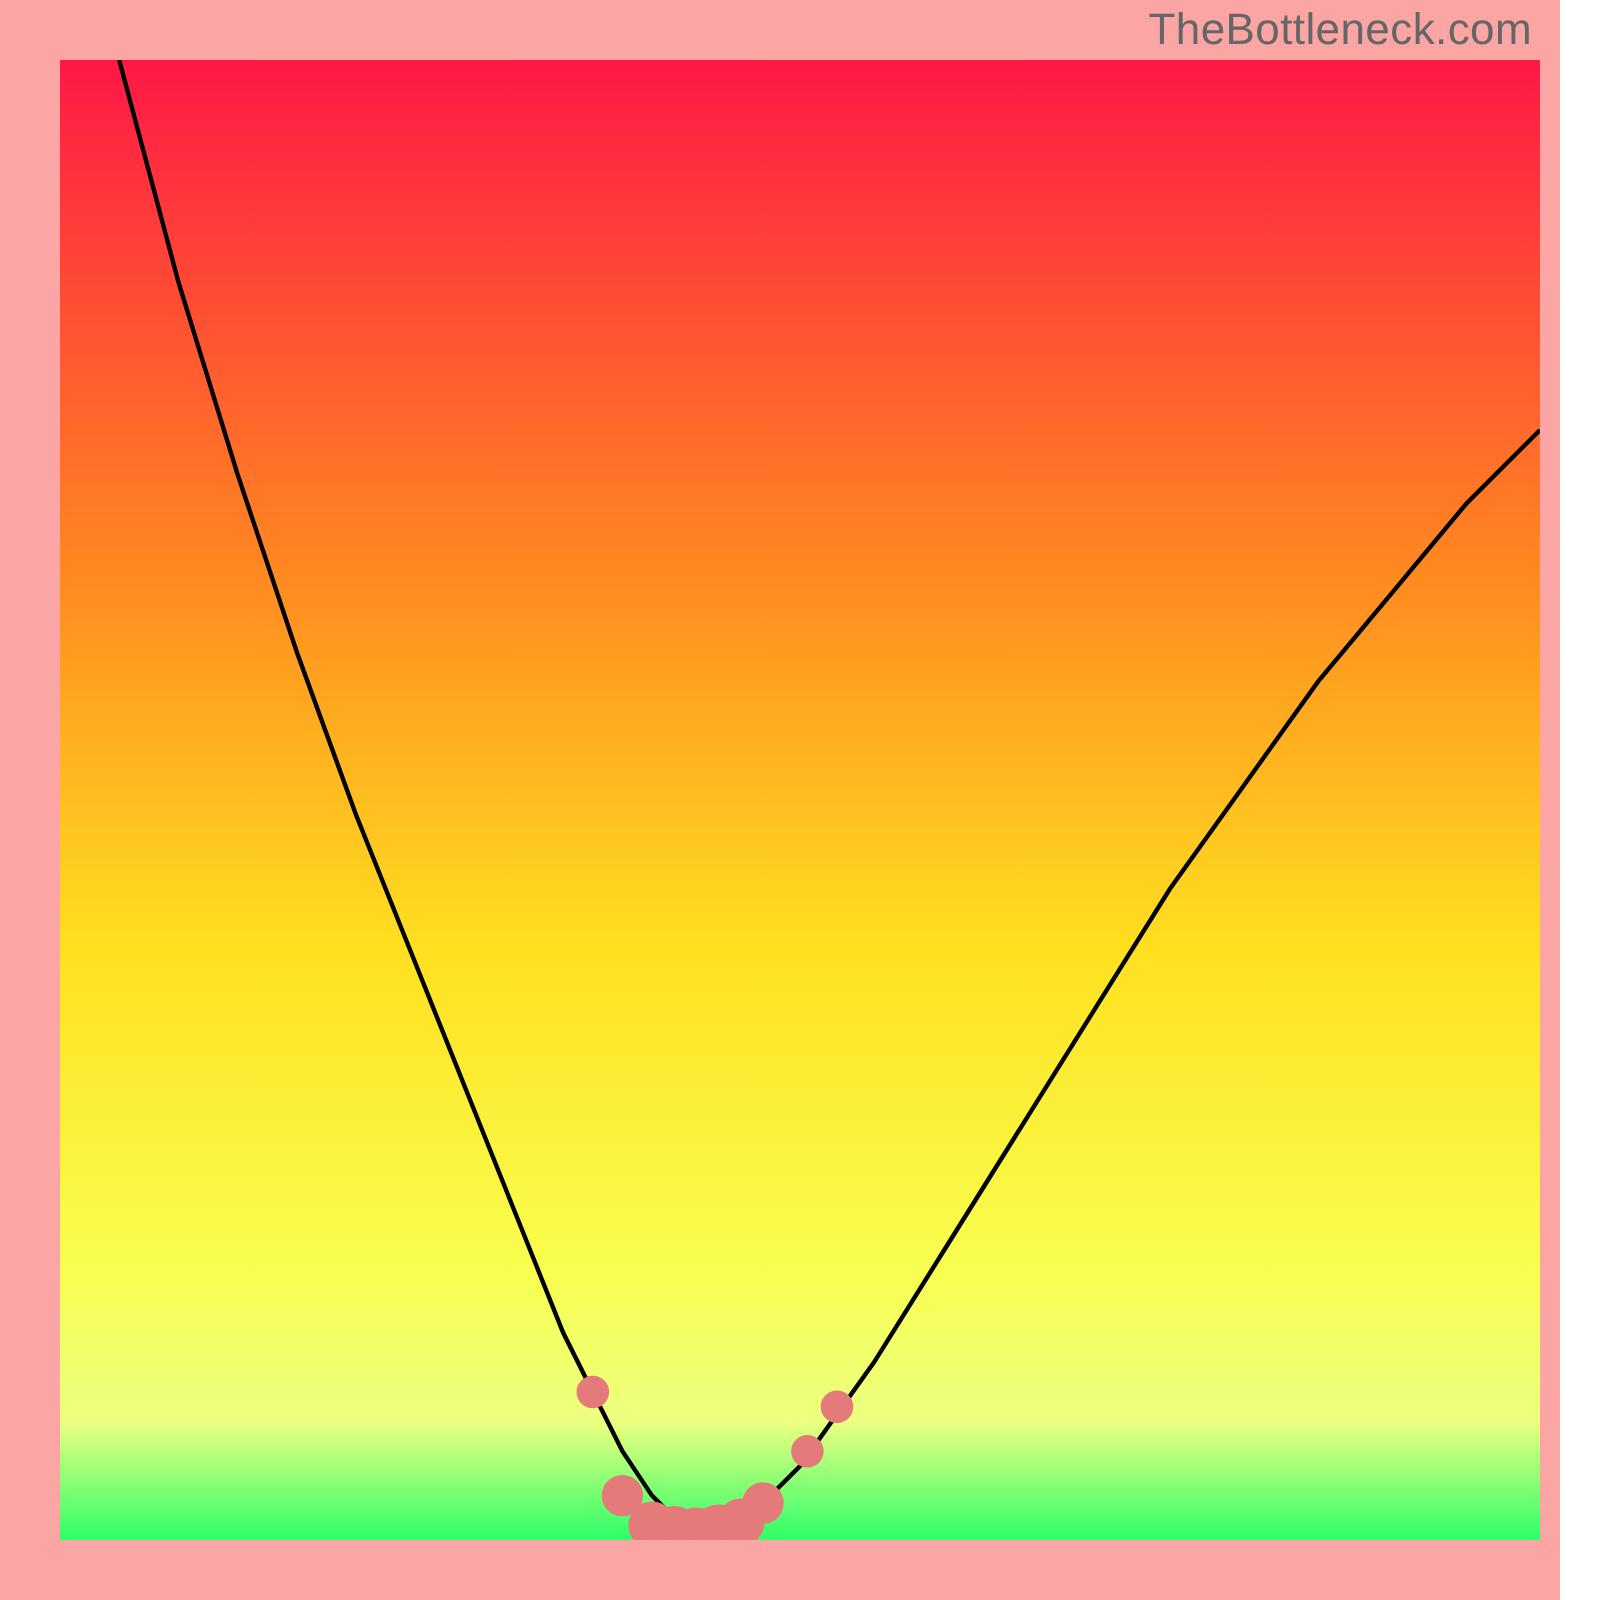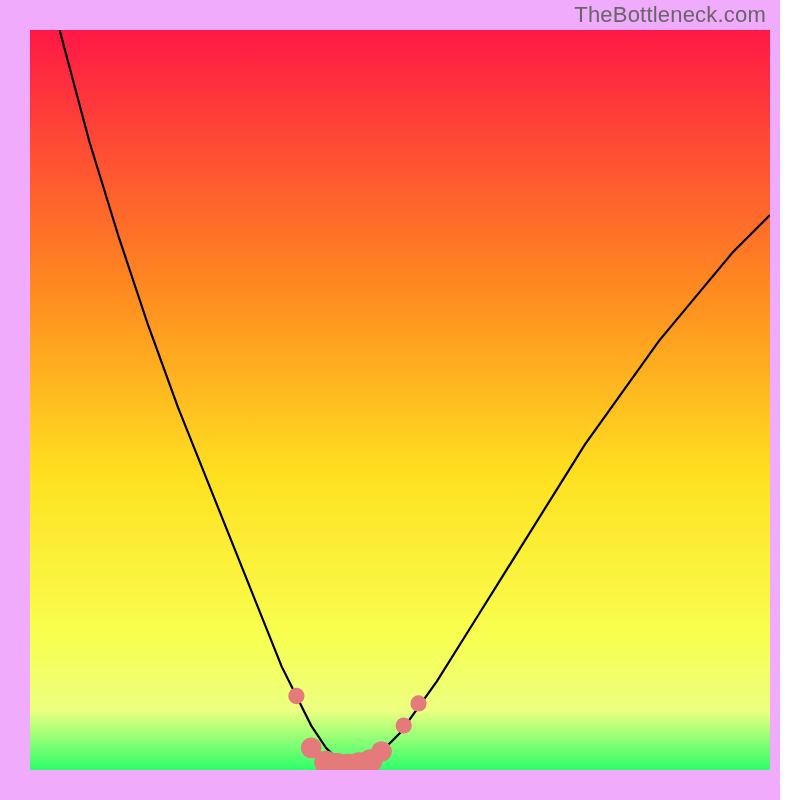--- a/index.html
+++ b/index.html
@@ -6,21 +6,21 @@
     margin: 0;
     padding: 0;
     width: 800px;
     height: 800px;
     overflow: hidden;
     font-family: Arial, Helvetica, sans-serif;
   }
   .frame {
     width: 780px;
     height: 800px;
-    background: #f0abfc;
+    background: #fca5a5;
     position: relative;
   }
   .watermark {
     position: absolute;
     top: 2px;
     right: 14px;
     color: #666;
     font-size: 22px;
     font-weight: 500;
     z-index: 10;

